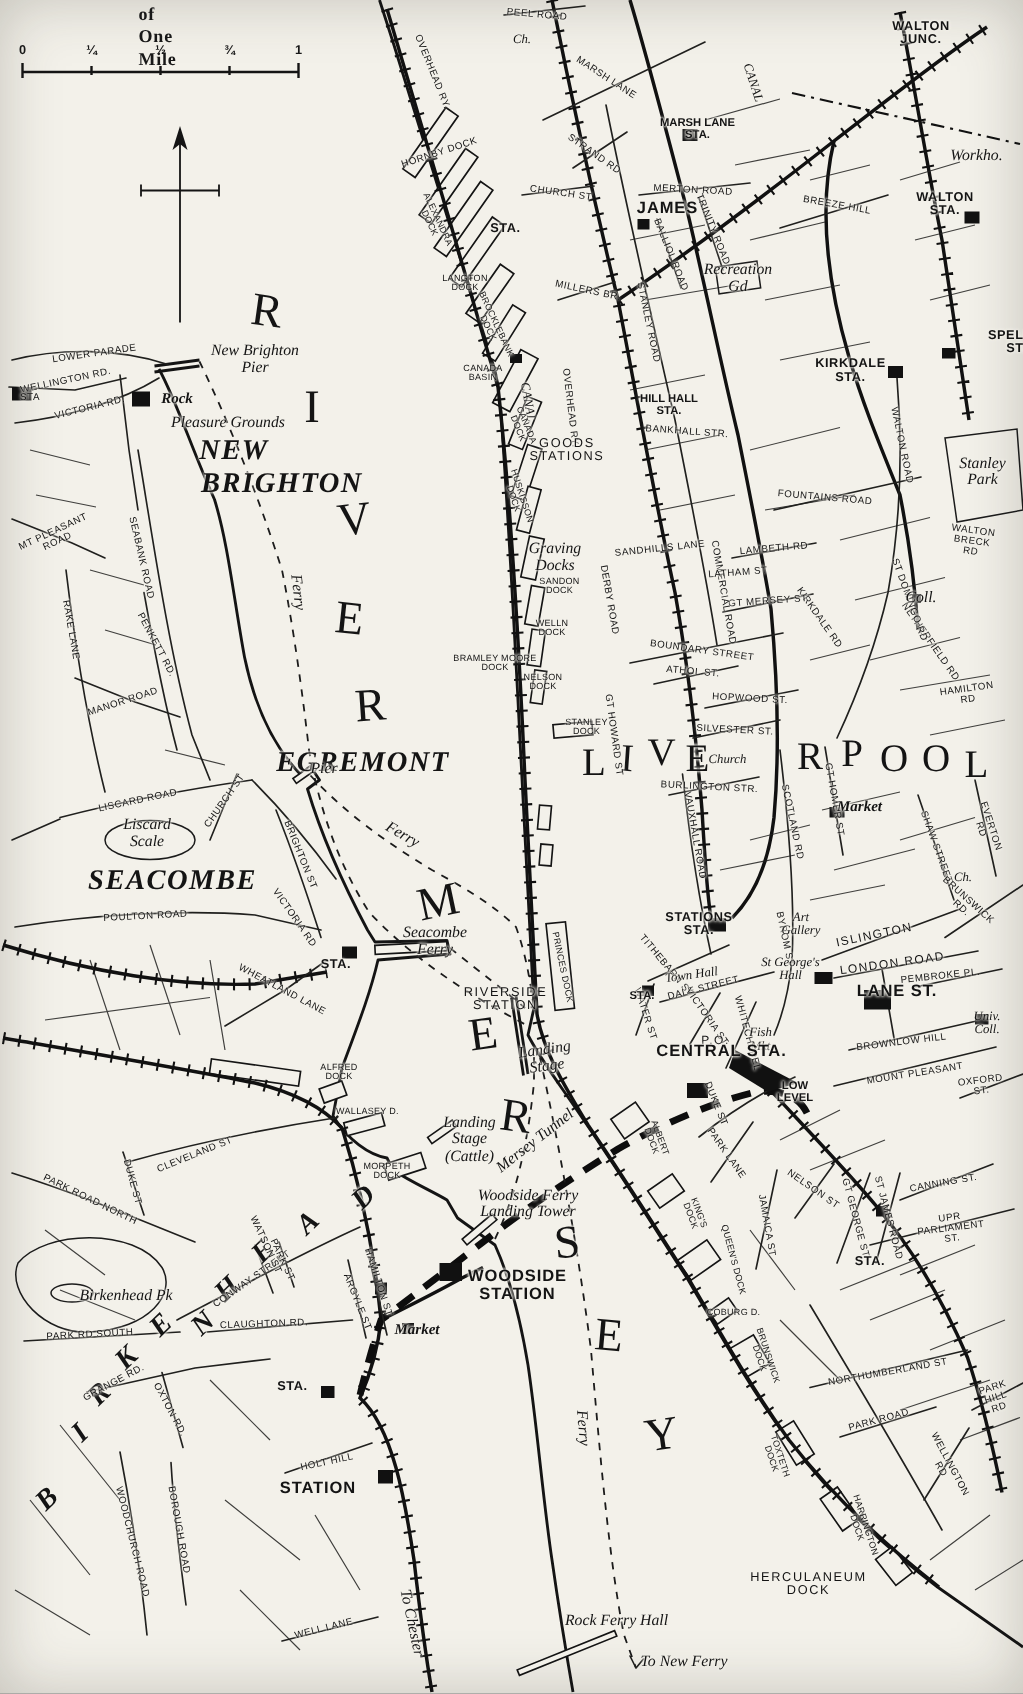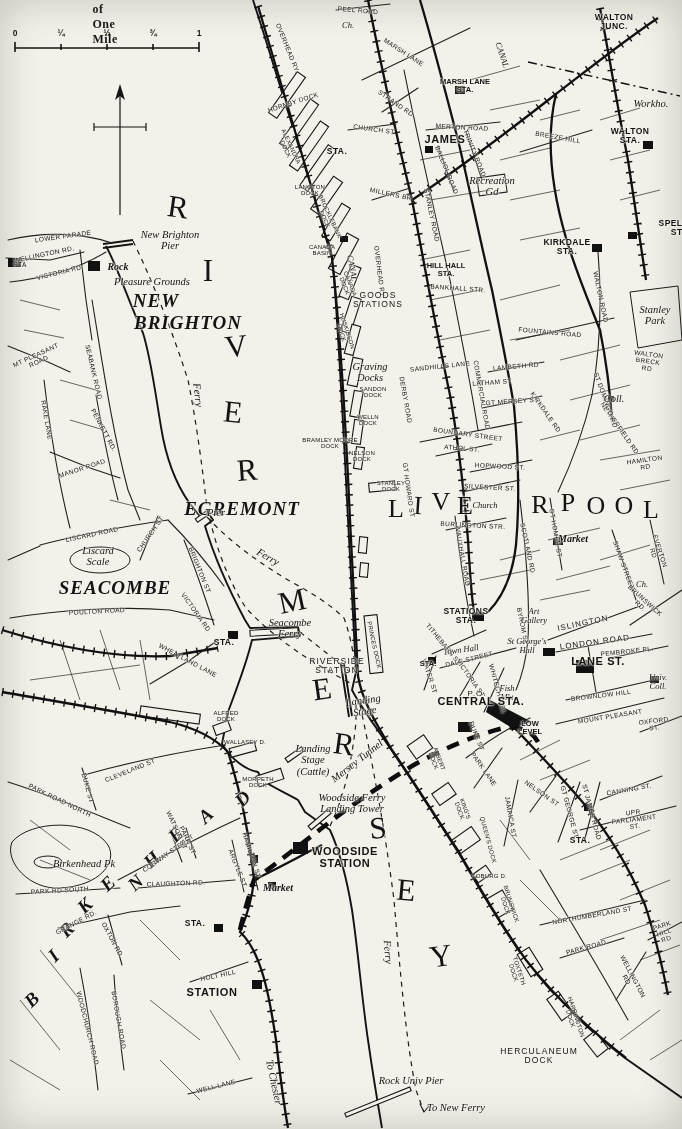--- a/index.html
+++ b/index.html
@@ -487,21 +487,21 @@
       <span class="lb st" style="left: 592px; top: 915px; transform: translate(-50%, -50%) rotate(-10deg);">NORTHUMBERLAND ST</span>
       <span class="lb st" style="left: 586px; top: 947px; transform: translate(-50%, -50%) rotate(-15deg);">PARK ROAD</span>
       <span class="lb st" style="left: 630px; top: 978px; transform: translate(-50%, -50%) rotate(62deg);">WELLINGTON RD</span>
       <span class="lb st" style="left: 664px; top: 932px; transform: translate(-50%, -50%) rotate(-18deg);">PARK HILL RD</span>
       <span class="lb std" style="left: 516px; top: 972px; transform: translate(-50%, -50%) rotate(72deg);">TOXTETH
 DOCK</span>
       <span class="lb std" style="left: 573px; top: 1018px; transform: translate(-50%, -50%) rotate(72deg);">HARRINGTON
 DOCK</span>
       <span class="lb m" style="left: 539px; top: 1056px;">HERCULANEUM
 DOCK</span>
-      <span class="lb it2" style="left: 411px; top: 1081px;">Rock Univ Pier</span>
+      <span class="lb it2" style="left: 411px; top: 1081px;">Rock Ferry Hall</span>
       <span class="lb it2" style="left: 456px; top: 1108px;">To New Ferry</span>
       <span class="lb it2" style="left: 388px; top: 952px; transform: translate(-50%, -50%) rotate(85deg);">Ferry</span>
     </div>
 
   <div id="scalebar">
     <div id="sc-title">Scale of One Mile</div>
     <div id="sc-ticks">
         <span class="sct" style="left: 15px;">0</span>
         <span class="sct" style="left: 61px;">¼</span>
         <span class="sct" style="left: 107px;">½</span>

